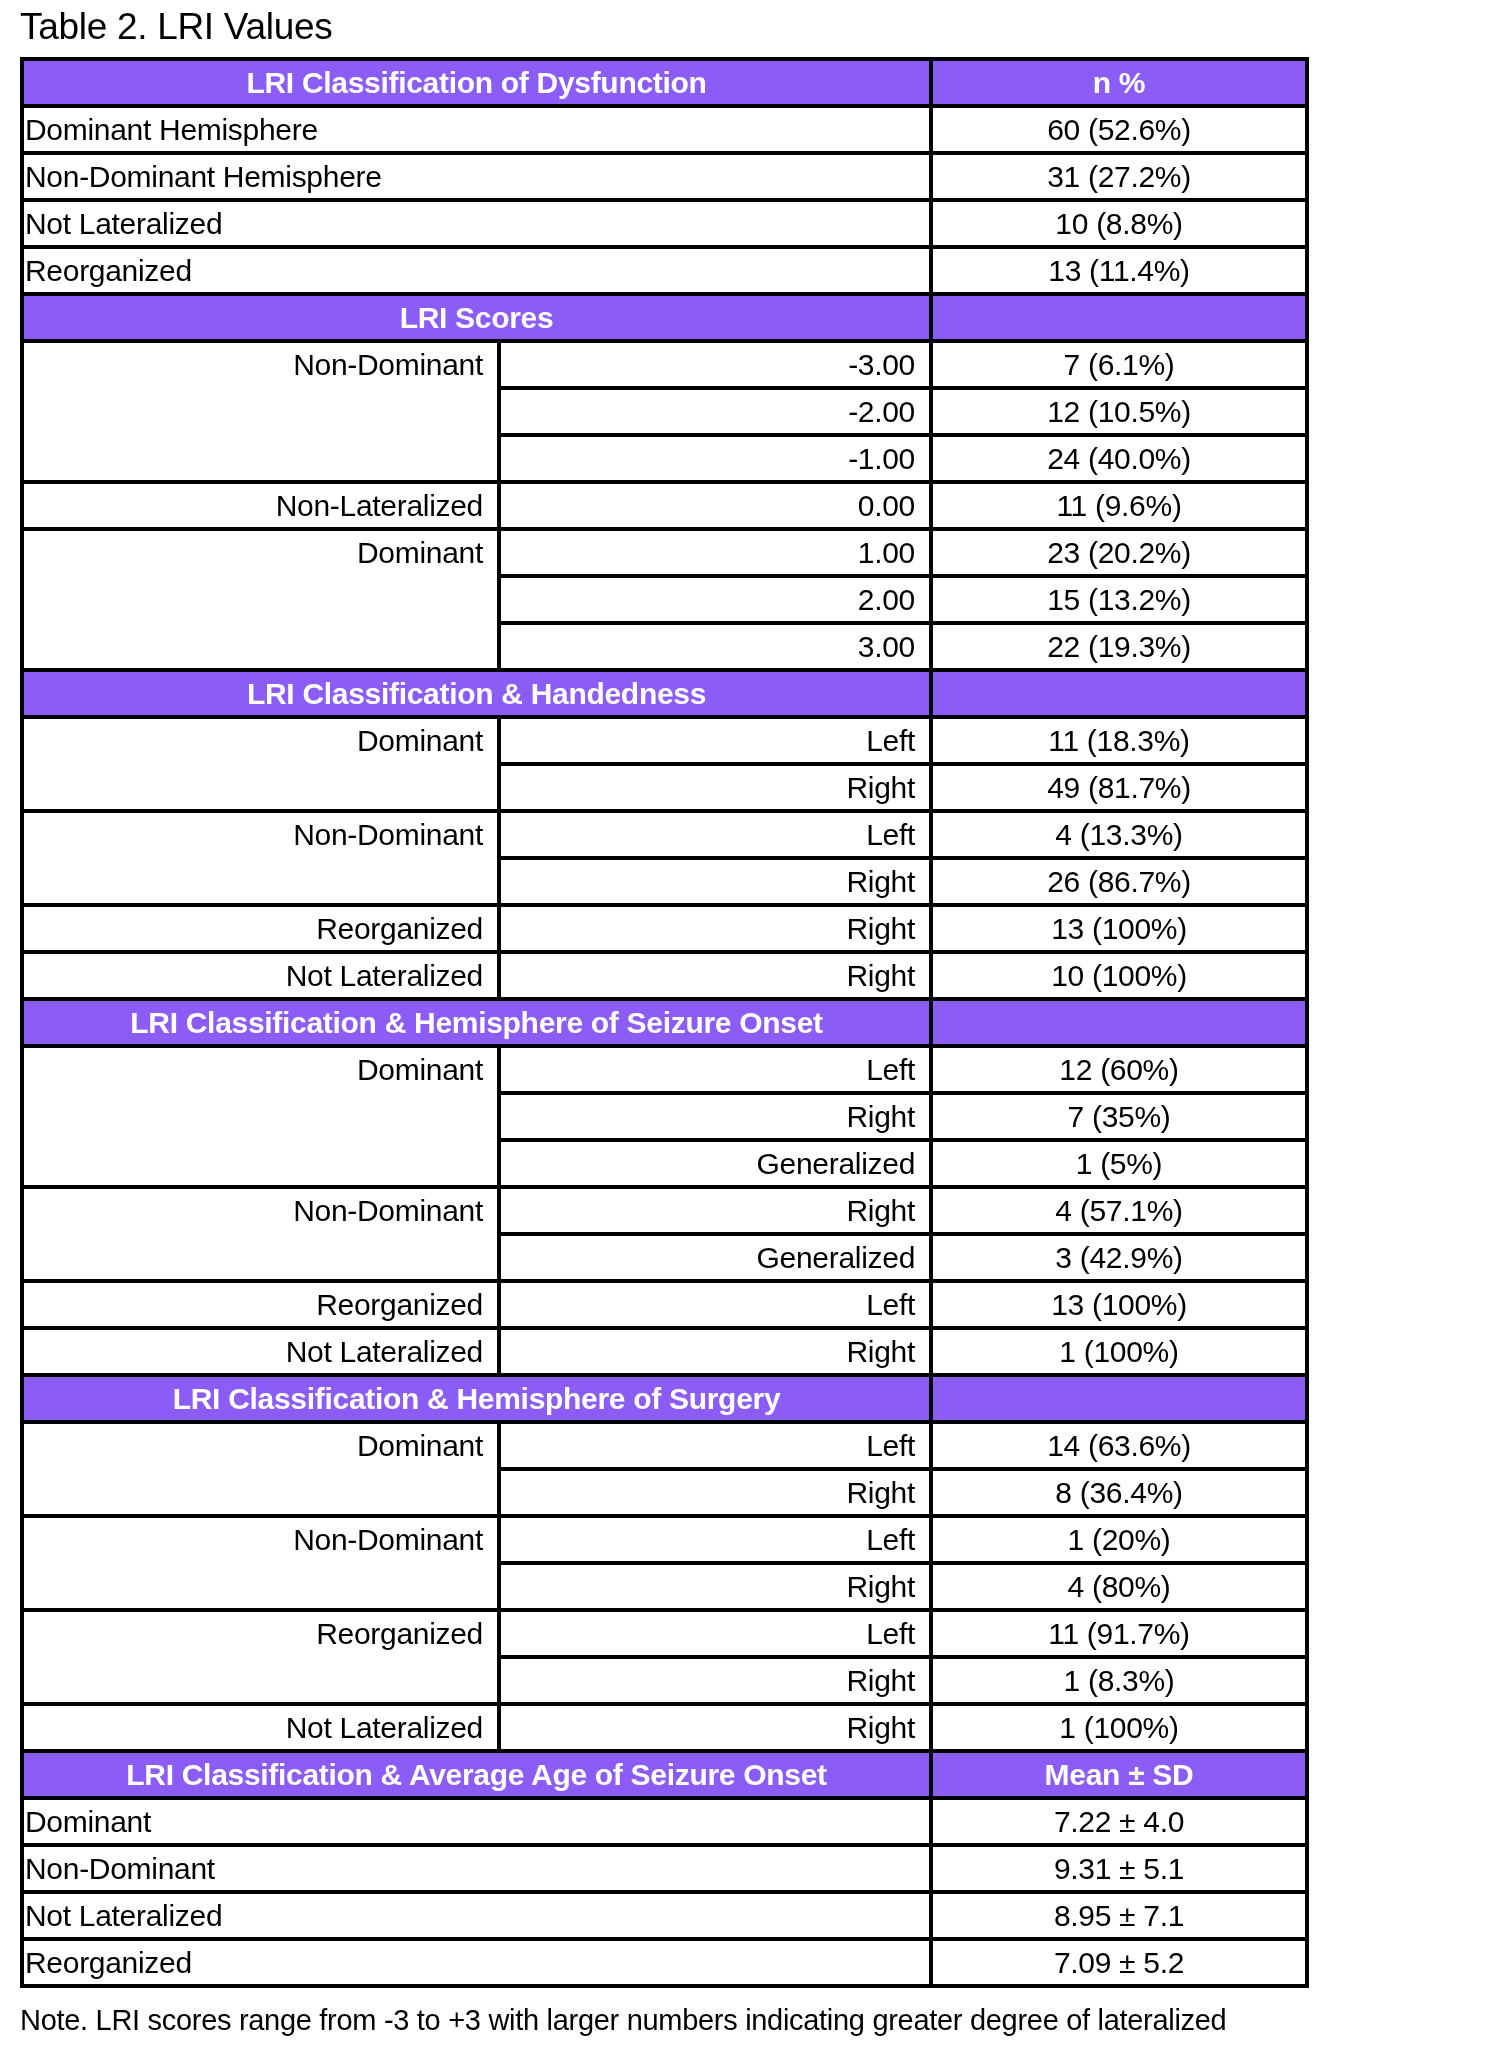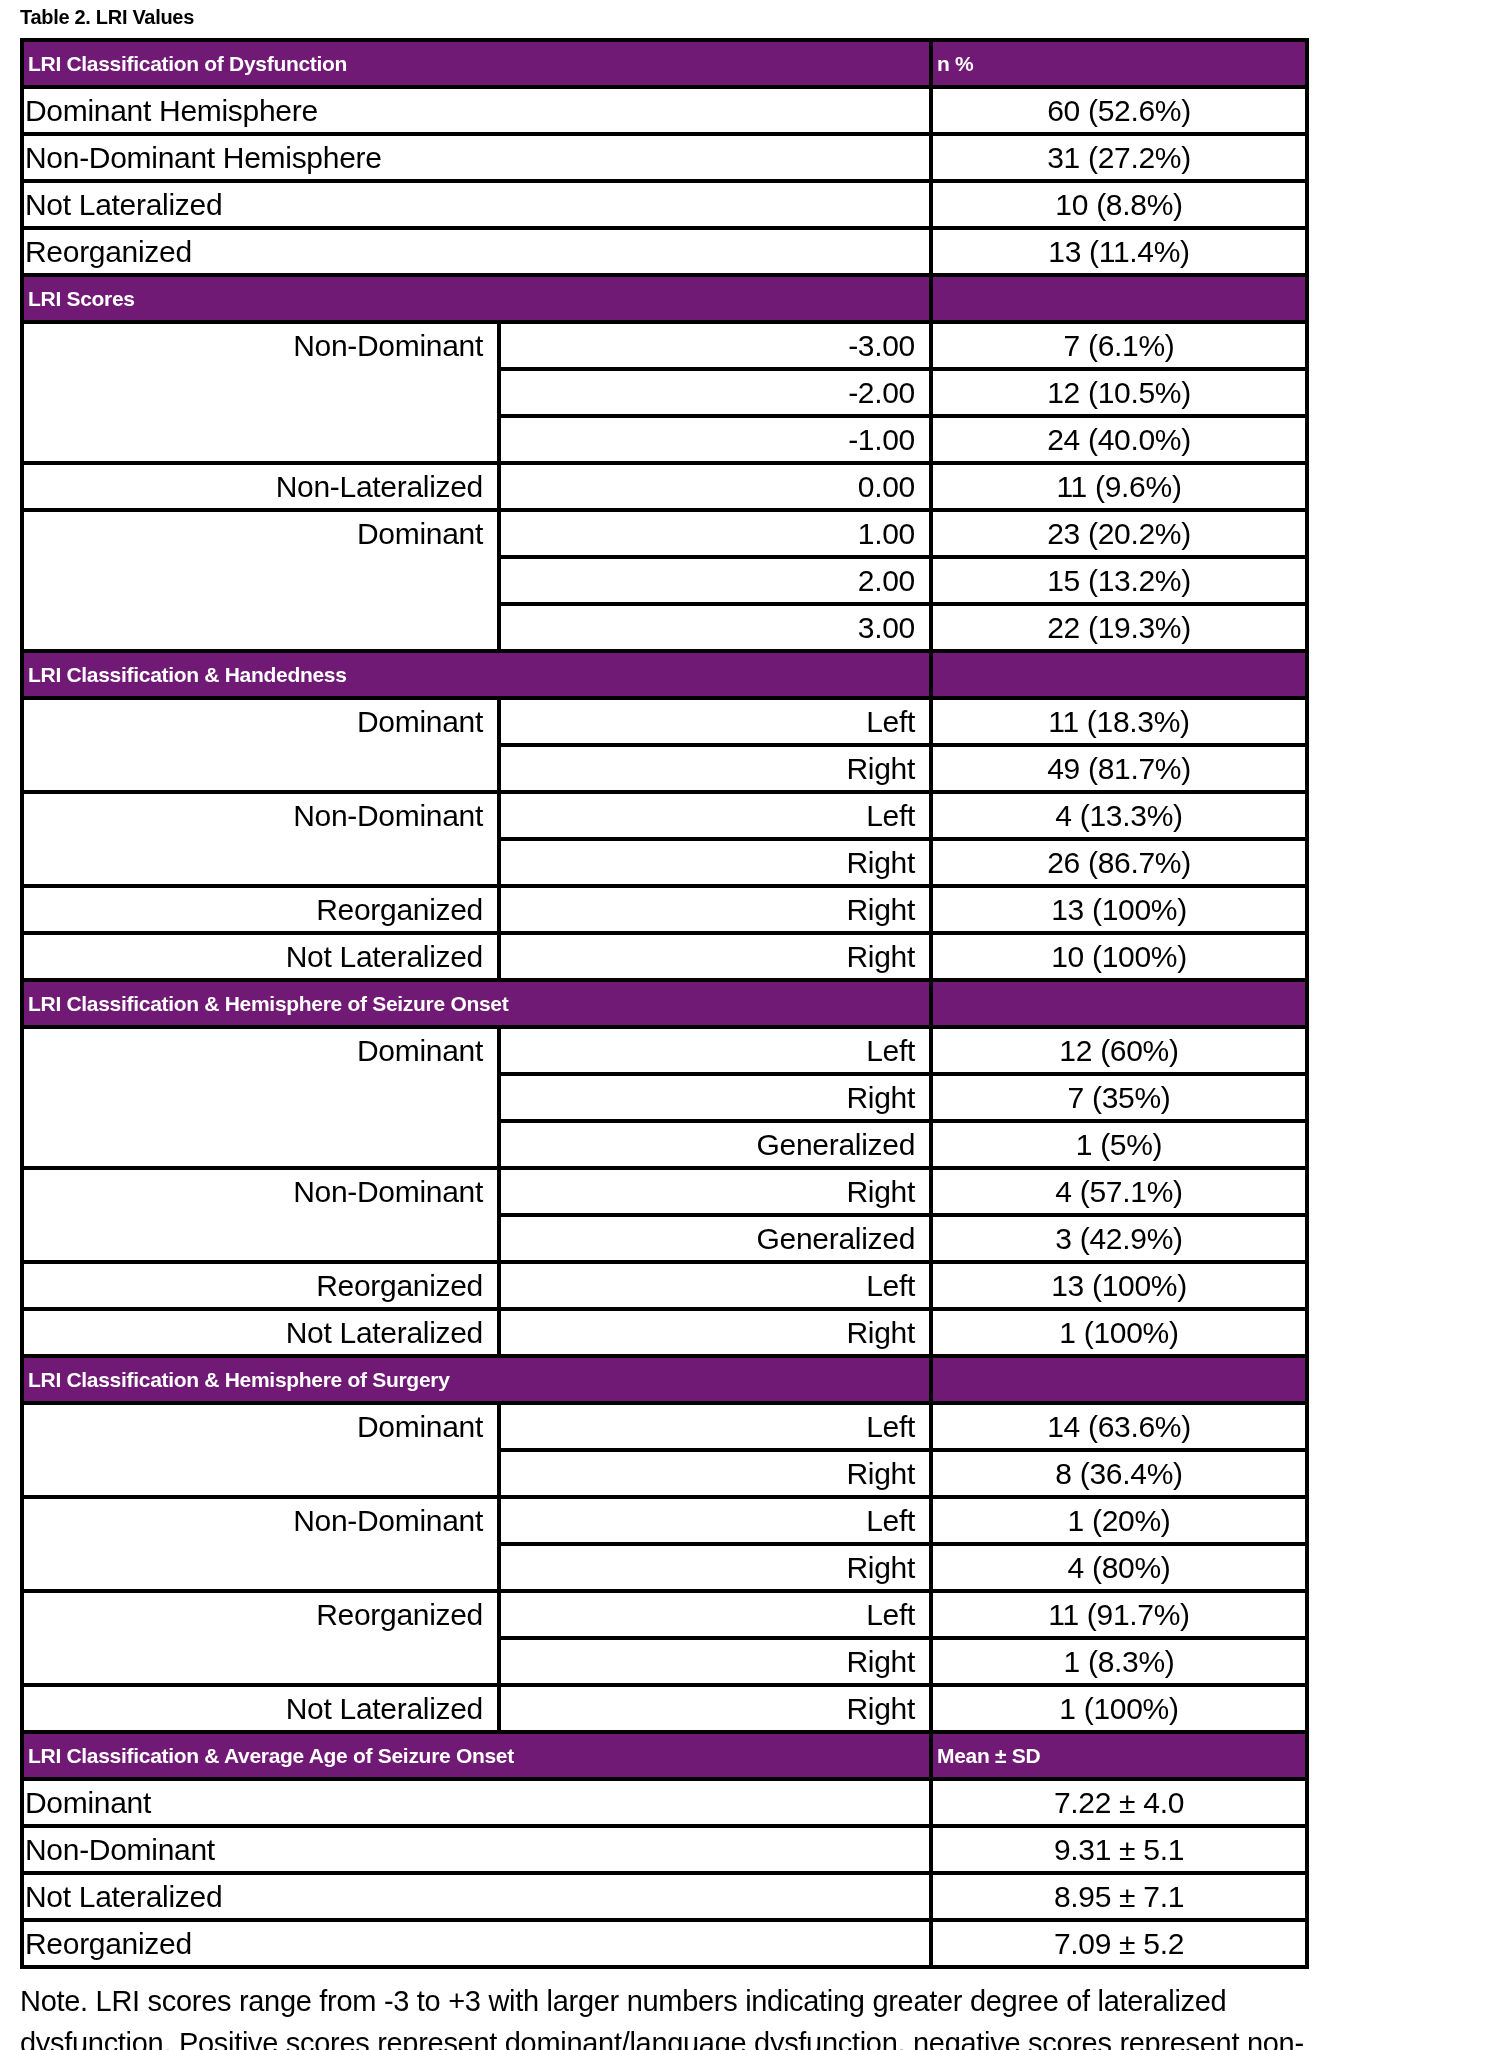--- a/index.html
+++ b/index.html
@@ -3,34 +3,34 @@
 <meta charset="utf-8">
 <style>
   html,body { margin:0; padding:0; }
   body {
     width:1506px; height:2050px; overflow:hidden;
     background:#ffffff; color:#000;
     font-family:"Liberation Sans", sans-serif;
   }
   .page { padding:4px 0 0 20px; }
   .title {
-    font-size:20px; font-weight:bold; color:#000;
+    font-size:37px; font-weight:normal; color:#000;
     margin:2px 0 9px 0; letter-spacing:-0.3px;
   }
   table.lri {
     border-collapse:collapse; table-layout:fixed;
     width:1285px;
   }
   col.c1 { width:477px; }
   col.c2 { width:432px; }
   col.c3 { width:376px; }
   th, td { border:4px solid #000; overflow:hidden; }
   th.sec {
-    background:#701a75; color:#ffffff; font-weight:bold;
-    font-size:21px; text-align:left; height:43px; line-height:43px;
+    background:#8b5cf6; color:#ffffff; font-weight:bold;
+    font-size:30px; text-align:center; height:43px; line-height:43px;
     padding:0 4px; letter-spacing:-0.3px;
   }
   td {
     font-size:30px; height:41px; line-height:41px;
     letter-spacing:-0.3px; background:#fff;
   }
   td.lbl { padding-right:14px; }
   td.grp { text-align:right; padding-right:14px; vertical-align:top; }
   td.sub { text-align:right; padding-right:14px; }
   td.val { text-align:center; padding:0 4px; }

